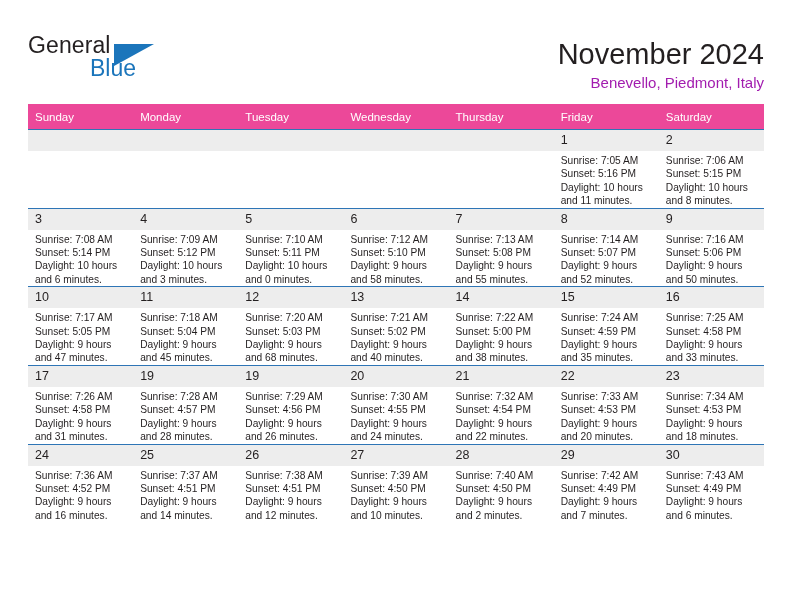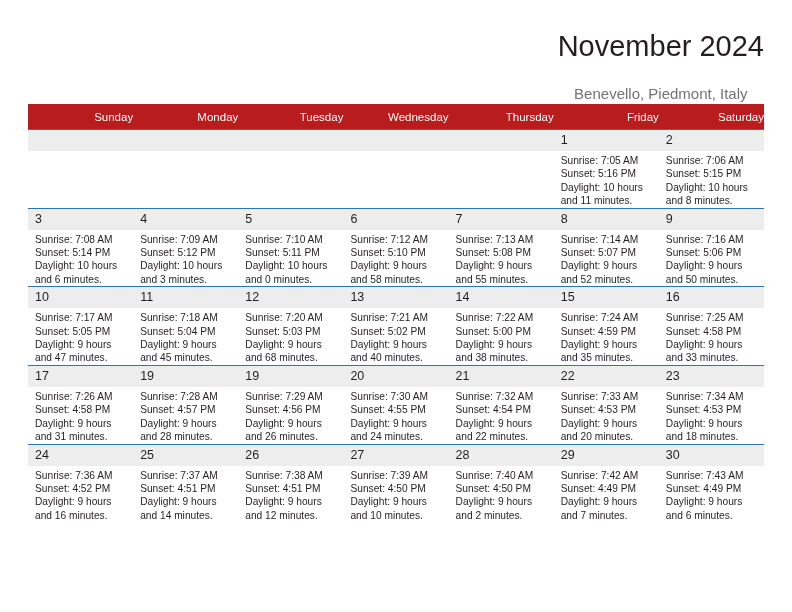--- a/index.html
+++ b/index.html
@@ -59,54 +59,53 @@
     top: 12px;
     width: 0;
     height: 0;
     border-left: 40px solid #1b75bb;
     border-bottom: 22px solid transparent;
   }
 
   .title-block {
     position: absolute;
     right: 0;
-    top: 0;
+    top: 8px;
     text-align: right;
   }
   .cal-title {
     font-size: 29px;
     font-weight: normal;
     color: #231f20;
     line-height: 36px;
     white-space: nowrap;
   }
   .cal-subtitle {
     font-size: 15px;
-    color: #737373;
+    color: #a21caf;
     line-height: 22px;
-    margin-top: 19px;
+    margin-top: 0;
     white-space: nowrap;
-    text-align: center;
   }
 
   
   .calendar {
     position: absolute;
     left: 28px;
     top: 104px;
     width: 736px;
     border-collapse: collapse;
     table-layout: fixed;
   }
   .calendar th {
-    background: #b91c1c;
+    background: #ec4899;
     color: #ffffff;
     font-size: 11.5px;
     font-weight: normal;
-    text-align: right;
+    text-align: left;
     padding: 6px 0 6px 7px;
     height: 13px;
     border: none;
   }
   .calendar td {
     vertical-align: top;
     padding: 0;
     border-top: 1.3px solid #2e75b6;
     height: 76px;
     background: #ffffff;
@@ -138,20 +137,25 @@
     background: #ededed;
   }
 </style>
 </head>
 <body>
 
 <div class="page">
 
   <div class="header">
 
+    <div class="logo">
+      <div class="logo-line1">General</div>
+      <div class="logo-tri"></div>
+      <div class="logo-line2">Blue</div>
+    </div>
 
     <div class="title-block">
       <div class="cal-title">November 2024</div>
       <div class="cal-subtitle">Benevello, Piedmont, Italy</div>
     </div>
 
   </div>
 
   <table class="calendar">
     <thead>

